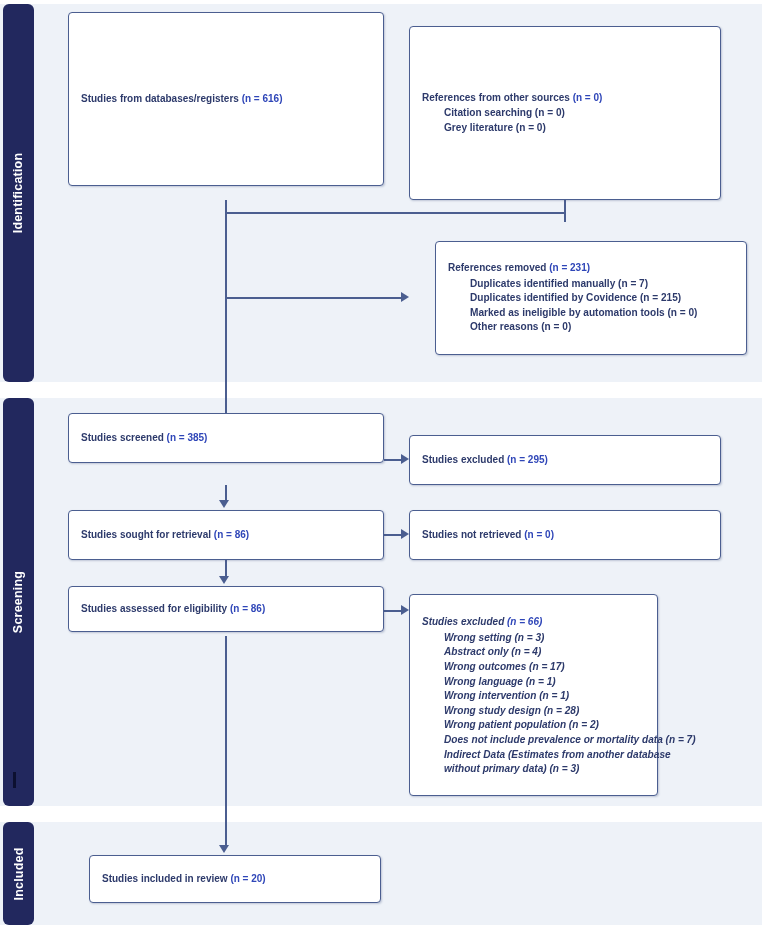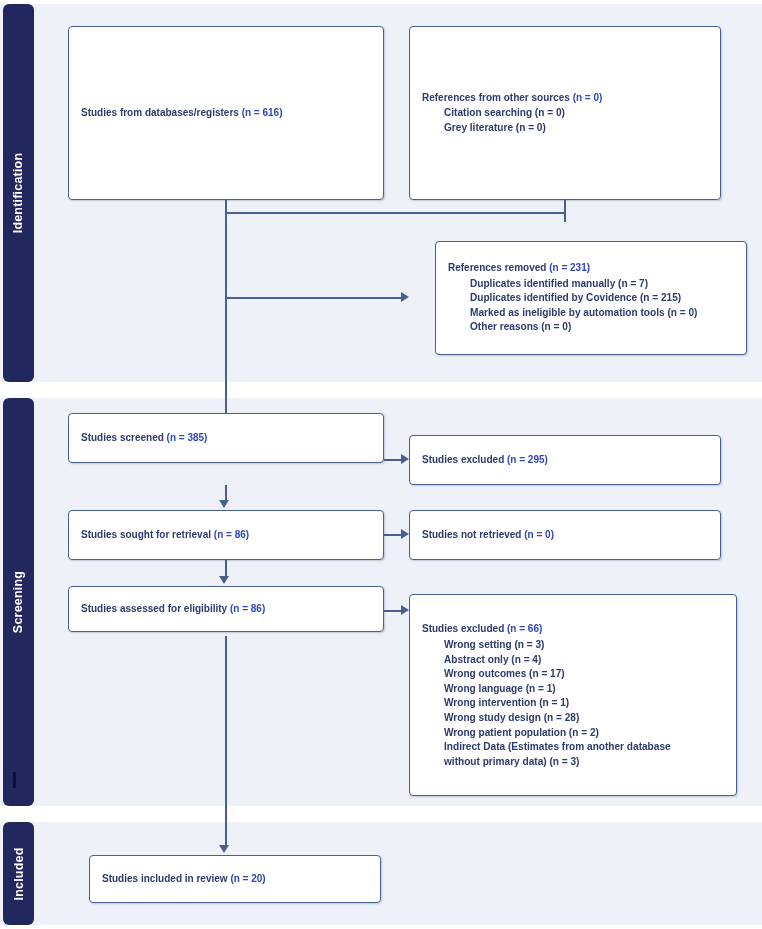--- a/index.html
+++ b/index.html
@@ -89,29 +89,29 @@
   .sub-list li {
     color: #2d3a6b;
     font-size: 10.1px;
     font-weight: bold;
     line-height: 1.45;
     padding-left: 22px;
     white-space: nowrap;
   }
 
   
-  #box-databases      { left: 68px;  top: 26px;  width: 316px; height: 174px; }
+  #box-databases      { left: 68px;  top: 12px;  width: 316px; height: 174px; }
   #box-other-sources  { left: 409px; top: 26px;  width: 312px; height: 174px; }
   #box-refs-removed   { left: 409px; top: 241px; width: 312px; height: 114px; margin-left: 26px; }
   #box-screened       { left: 68px;  top: 413px; width: 316px; height: 50px;  }
   #box-excluded-1     { left: 409px; top: 435px; width: 312px; height: 50px;  }
   #box-sought         { left: 68px;  top: 510px; width: 316px; height: 50px;  }
   #box-not-retrieved  { left: 409px; top: 510px; width: 312px; height: 50px;  }
   #box-assessed       { left: 68px;  top: 586px; width: 316px; height: 46px;  }
-  #box-excluded-2     { left: 409px; top: 594px; width: 328px; height: 202px; }
+  #box-excluded-2     { left: 409px; top: 594px; width: 249px; height: 202px; font-style: italic; }
   #box-included       { left: 68px;  top: 855px; width: 292px; height: 48px; margin-left: 21px;  }
   #box-excluded-2 .box-inner { padding-top: 2px; }
 
   
   .conn {
     position: absolute;
     background: #4b5e90;
   }
   .vline { width: 1.6px; }
   .hline { height: 1.6px; }
@@ -265,20 +265,21 @@
     <div class="box-inner">
       <div class="box-title"><span>Studies excluded </span><span class="count">(n = 66)</span></div>
       <ul class="sub-list">
         <li>Wrong setting (n = 3)</li>
         <li>Abstract only (n = 4)</li>
         <li>Wrong outcomes (n = 17)</li>
         <li>Wrong language (n = 1)</li>
         <li>Wrong intervention (n = 1)</li>
         <li>Wrong study design (n = 28)</li>
         <li>Wrong patient population (n = 2)</li>
+        <li>Does not include prevalence or mortality data (n = 7)</li>
         <li>Indirect Data (Estimates from another database</li>
         <li>without primary data) (n = 3)</li>
       </ul>
     </div>
   </div>
 
   <div class="box" id="box-included">
     <div class="box-inner">
       <div class="box-title"><span>Studies included in review </span><span class="count">(n = 20)</span></div>
     </div>

